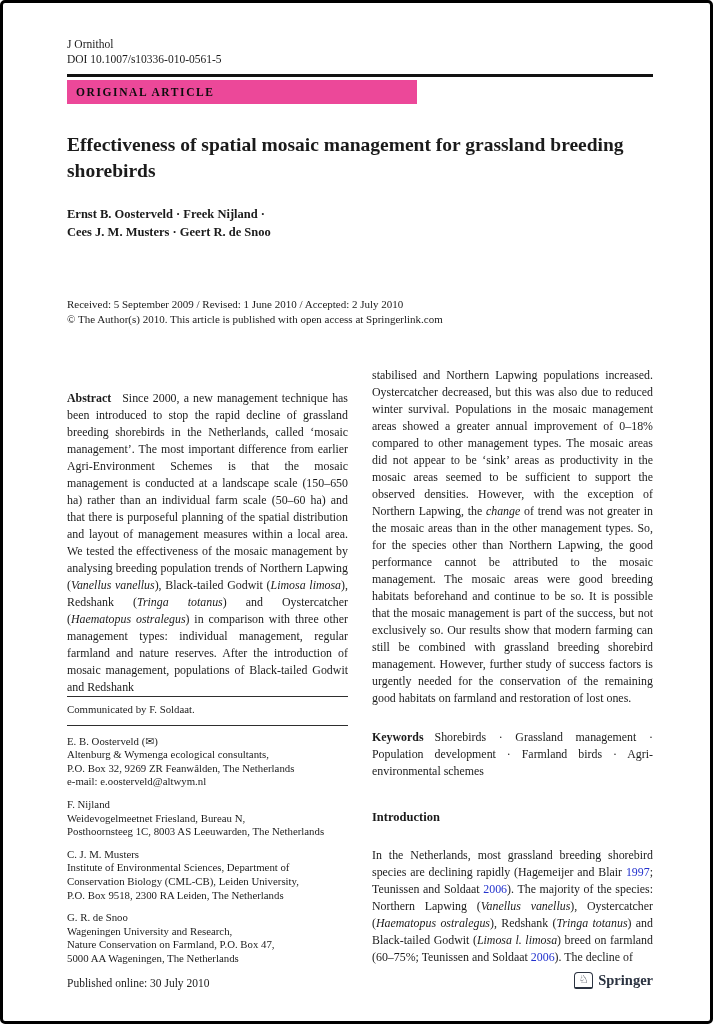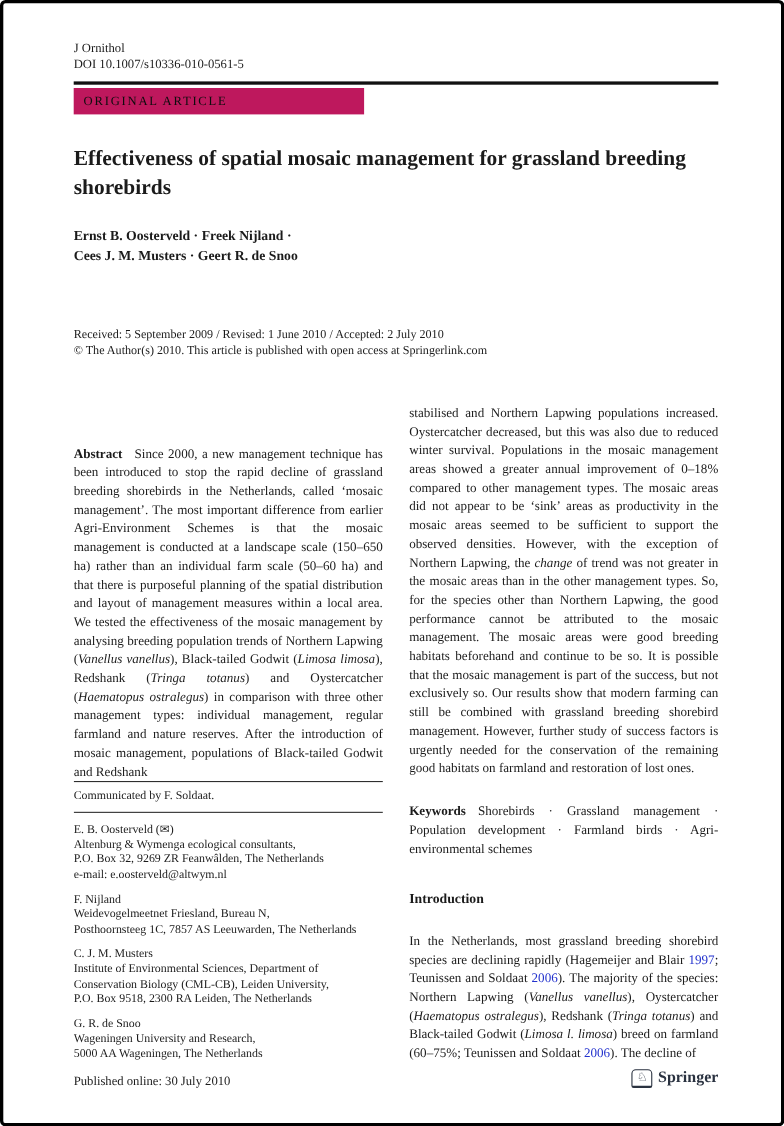--- a/index.html
+++ b/index.html
@@ -6,22 +6,22 @@
   .page{
     width:713px;height:1024px;box-sizing:border-box;background:#ffffff;
     border:3px solid #000000;border-radius:5px;
     padding:34px 57px 20px 64px;
     font-family:"Liberation Serif","DejaVu Serif",serif;color:#1b1b1b;
     position:relative;overflow:hidden;
   }
   .journal-head{font-size:11.5px;line-height:15px;}
   .rule-thick{height:2.5px;background:#111111;margin-top:7px;}
   .article-type{
-    margin-top:3px;width:264px;box-sizing:border-box;background:#be185d;color:#0d0d0d;
-    font-weight:normal;font-size:11.5px;letter-spacing:1.6px;padding:6px 0 6px 9px;
+    margin-top:3px;width:350px;box-sizing:border-box;background:#ec4899;color:#0d0d0d;
+    font-weight:bold;font-size:11.5px;letter-spacing:1.6px;padding:6px 0 6px 9px;
   }
   .title{font-size:19.5px;line-height:26px;font-weight:bold;margin:28px 0 0 0;max-width:580px;}
   .authors{margin-top:21px;font-weight:bold;font-size:12.5px;line-height:18px;}
   .received{margin-top:56px;font-size:11px;line-height:15.5px;}
   .columns{display:flex;gap:24px;margin-top:38px;height:600px;overflow:hidden;align-items:flex-end;}
   .col{flex:1 1 0;min-width:0;}
   .col-left{display:flex;flex-direction:column;}
   .body-text{font-size:11.9px;line-height:17px;text-align:justify;margin:0;}
   .seg-label{font-weight:bold;margin-right:11px;}
   .seg-i{font-style:italic;}
@@ -82,33 +82,34 @@
         <div class="fn-block">
           <div>E. B. Oosterveld (✉)</div>
           <div>Altenburg &amp; Wymenga ecological consultants,</div>
           <div>P.O. Box 32, 9269 ZR Feanwâlden, The Netherlands</div>
           <div>e-mail: e.oosterveld@altwym.nl</div>
         </div>
 
         <div class="fn-block">
           <div>F. Nijland</div>
           <div>Weidevogelmeetnet Friesland, Bureau N,</div>
-          <div>Posthoornsteeg 1C, 7857 AS Leeuwarden, The Netherlands</div>
+          <div>Posthoornsteeg 1C, 8003 AS Leeuwarden, The Netherlands</div>
         </div>
 
         <div class="fn-block">
           <div>C. J. M. Musters</div>
           <div>Institute of Environmental Sciences, Department of</div>
           <div>Conservation Biology (CML-CB), Leiden University,</div>
           <div>P.O. Box 9518, 2300 RA Leiden, The Netherlands</div>
         </div>
 
         <div class="fn-block">
           <div>G. R. de Snoo</div>
           <div>Wageningen University and Research,</div>
+          <div>Nature Conservation on Farmland, P.O. Box 47,</div>
           <div>5000 AA Wageningen, The Netherlands</div>
         </div>
       </div>
     </div>
 
     <div class="col col-right">
       <p class="body-text"><span>stabilised and Northern Lapwing populations increased. Oystercatcher decreased, but this was also due to reduced winter survival. Populations in the mosaic management areas showed a greater annual improvement of 0–18% compared to other management types. The mosaic areas did not appear to be ‘sink’ areas as productivity in the mosaic areas seemed to be sufficient to support the observed densities. However, with the exception of Northern Lapwing, the </span><span class="seg-i">change</span><span> of trend was not greater in the mosaic areas than in the other management types. So, for the species other than Northern Lapwing, the good performance cannot be attributed to the mosaic management. The mosaic areas were good breeding habitats beforehand and continue to be so. It is possible that the mosaic management is part of the success, but not exclusively so. Our results show that modern farming can still be combined with grassland breeding shorebird management. However, further study of success factors is urgently needed for the conservation of the remaining good habitats on farmland and restoration of lost ones.</span></p>
       <p class="body-text keywords"><span class="seg-label">Keywords</span><span>Shorebirds · Grassland management · Population development · Farmland birds · Agri-environmental schemes</span></p>
       <h2 class="section-heading">Introduction</h2>
       <p class="body-text intro-para"><span>In the Netherlands, most grassland breeding shorebird species are declining rapidly (Hagemeijer and Blair </span><span class="seg-link">1997</span><span>; Teunissen and Soldaat </span><span class="seg-link">2006</span><span>). The majority of the species: Northern Lapwing (</span><span class="seg-i">Vanellus vanellus</span><span>), Oystercatcher (</span><span class="seg-i">Haematopus ostralegus</span><span>), Redshank (</span><span class="seg-i">Tringa totanus</span><span>) and Black-tailed Godwit (</span><span class="seg-i">Limosa l. limosa</span><span>) breed on farmland (60–75%; Teunissen and Soldaat </span><span class="seg-link">2006</span><span>). The decline of</span></p>

